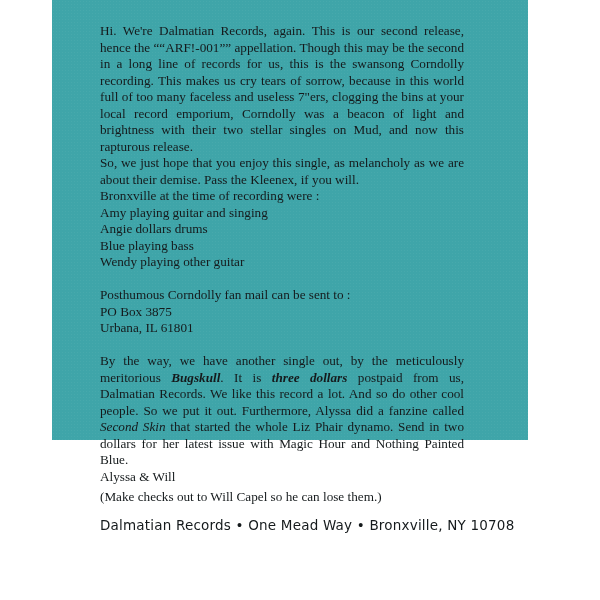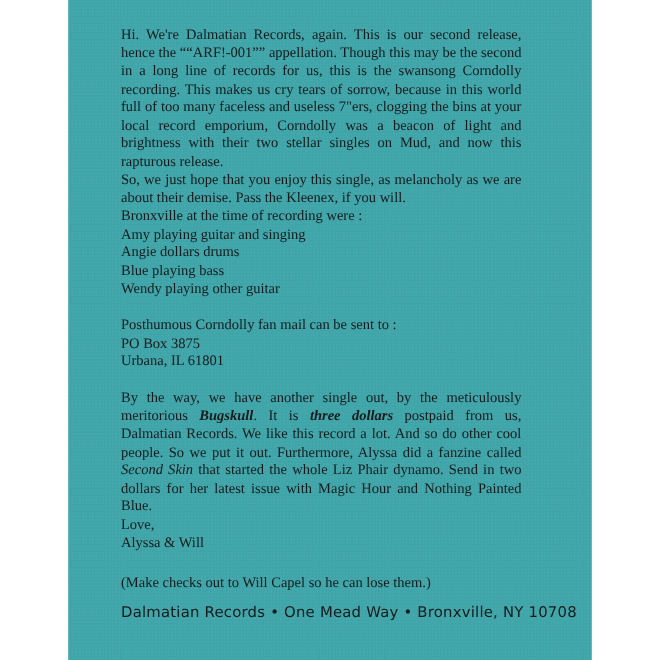--- a/index.html
+++ b/index.html
@@ -1,33 +1,33 @@
 <!DOCTYPE html>
 <html><head>
 <meta charset="utf-8">
 <style>
   html, body { margin: 0; padding: 0; }
   body { width: 600px; height: 600px; background: #ffffff; position: relative; overflow: hidden; }
   .card {
-    position: absolute; left: 62px; top: 0; width: 476px; height: 600px;
+    position: absolute; left: 52px; top: 0; width: 476px; height: 440px;
     background: #3fa5a9;
     background-image: radial-gradient(rgba(255,255,255,0.04) 1px, transparent 1px);
     background-size: 3px 3px;
   }
   .text {
     position: absolute; left: 48px; top: 23px; width: 364px;
     font-family: "Liberation Serif", "DejaVu Serif", serif;
     font-size: 13.2px; line-height: 16.5px; color: #151a1c;
   }
   .para { margin: 0; text-align: justify; text-align-last: left; }
   .line { display: block; margin: 0; }
   .gap { height: 16.5px; }
   .bi { font-weight: bold; font-style: italic; }
   .it { font-style: italic; margin-top: 40px; }
-  .note { margin-top: 20px; }
+  .note { margin-top: 4px; }
   .footer {
     margin-top: 11px;
     font-family: "DejaVu Sans", sans-serif; font-size: 13.5px; letter-spacing: 0.2px;
     color: #151a1c; white-space: nowrap;
   }
 </style>
 </head>
 <body>
 
 <div class="card">
@@ -44,19 +44,18 @@
     <div class="gap"></div>
 
     <span class="line">Posthumous Corndolly fan mail can be sent to :</span>
     <span class="line">PO Box 3875</span>
     <span class="line">Urbana, IL 61801</span>
 
     <div class="gap"></div>
 
     <p class="para"><span>By the way, we have another single out, by the meticulously meritorious </span><span class="bi">Bugskull</span><span>.  It is </span><span class="bi">three dollars</span><span> postpaid from us, Dalmatian Records.  We like this record a lot.  And so do other cool people.  So we put it out.   Furthermore, Alyssa did a fanzine called </span><span class="it">Second Skin</span><span> that started the whole Liz Phair dynamo.  Send in two dollars for her latest issue with Magic Hour and Nothing Painted Blue.</span></p>
 
-    <span class="line">Love,</span>
     <span class="line">Alyssa &amp; Will</span>
     <span class="line note">(Make checks out to Will Capel so he can lose them.)</span>
 
     <div class="footer">Dalmatian Records  •  One Mead Way  •  Bronxville, NY 10708</div>
   </div>
 </div>
 
 </body></html>

